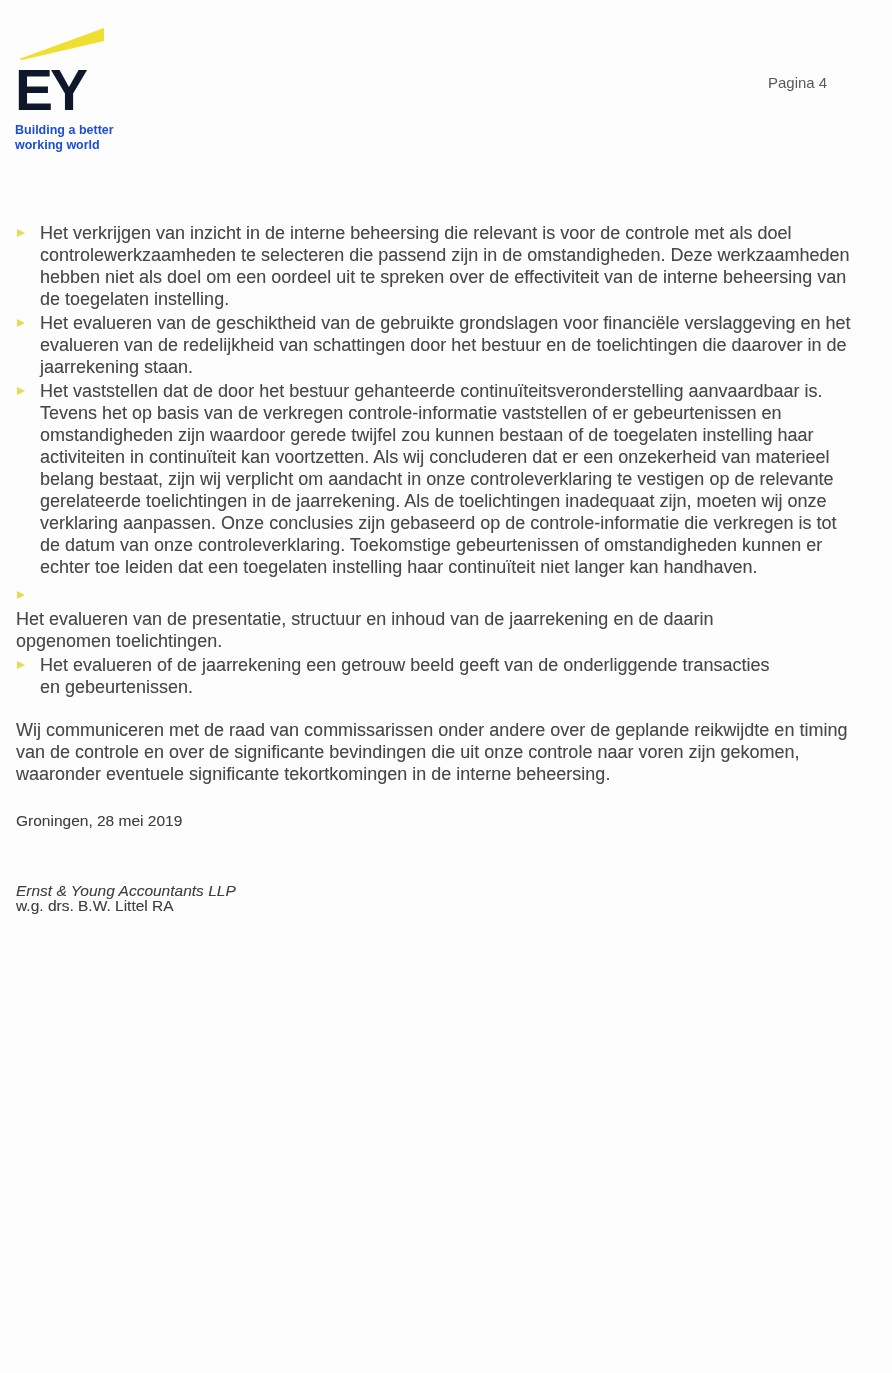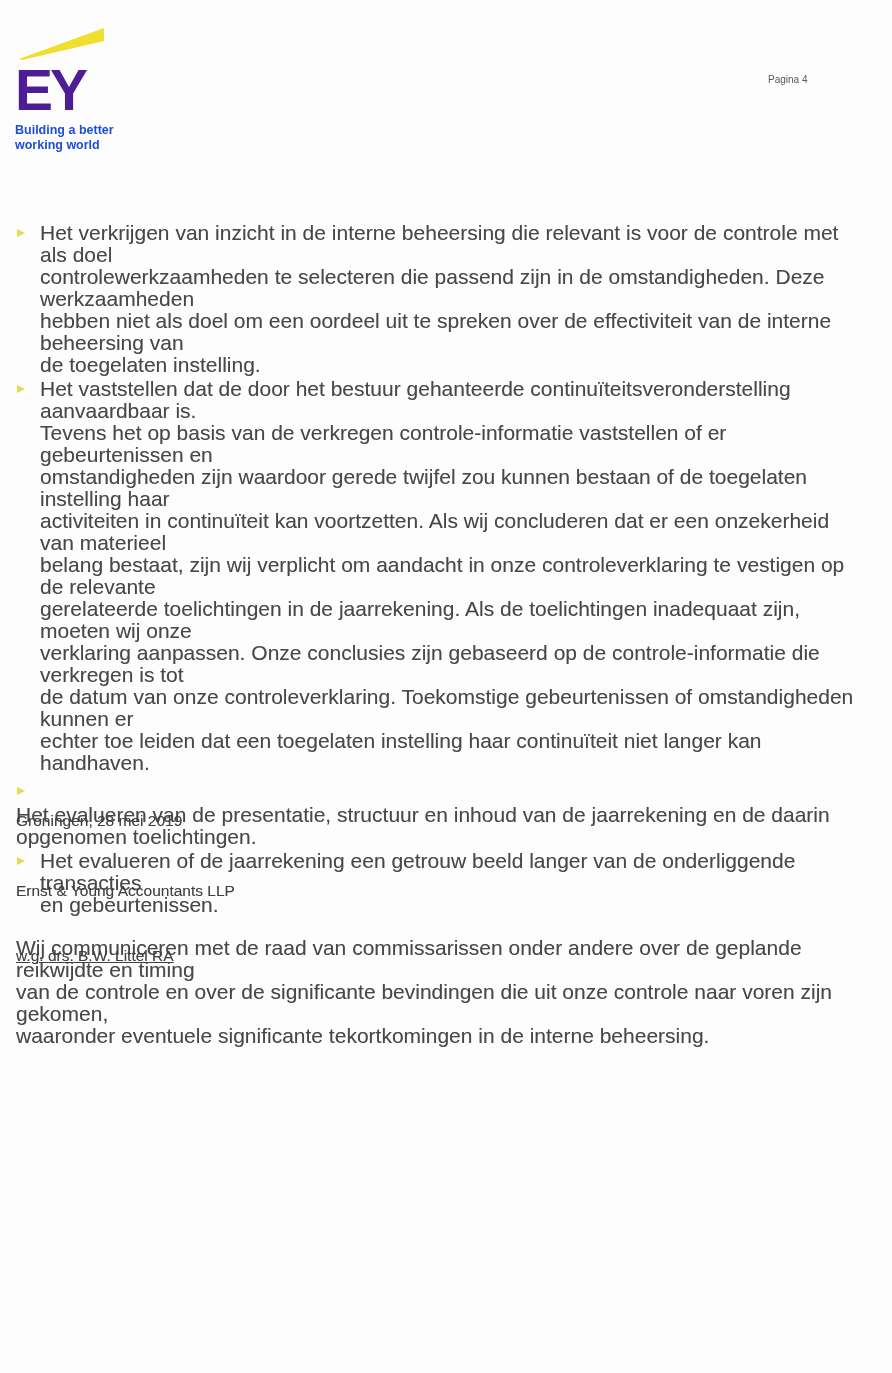--- a/index.html
+++ b/index.html
@@ -11,55 +11,55 @@
     background:#fdfdfd;
     font-family:"Liberation Sans",sans-serif;
     color:#484848;
     overflow:hidden;
   }
   
   .logo{position:absolute;left:15px;top:28px;width:220px;}
   .beam{display:block;margin-left:4px;}
   .wordmark{
     font-size:57px;font-weight:700;line-height:0.92;
-    letter-spacing:-3px;color:#4c1d95;margin-top:4px;
+    letter-spacing:-3px;color:#0f172a;margin-top:4px;
   }
   .tagline{
     font-size:12.5px;font-weight:700;line-height:15px;
     color:#1d4ed8;margin-top:7px;white-space:pre-line;
   }
   .page-number{
     position:absolute;left:768px;top:74px;
-    font-size:10px;color:#585858;
+    font-size:15px;color:#585858;
   }
   
   .content{
     position:absolute;left:16px;top:222px;width:845px;
-    font-size:21px;line-height:22px;
+    font-size:18px;line-height:22px;
     text-shadow:0 0 0.6px rgba(80,80,80,.35);
   }
   ul.bullets{list-style:none;margin:0;padding:0;}
   ul.bullets li{display:flex;margin:0 0 2px 0;}
   ul.bullets li.gap-before{margin-top:6px;flex-direction:column;}
   .marker{flex:0 0 24px;position:relative;}
   .marker::before{
     content:"";position:absolute;left:1px;top:7px;
     width:0;height:0;
     border-left:8px solid #e0dc55;
     border-top:4.5px solid transparent;
     border-bottom:4.5px solid transparent;
   }
   .btext,.closing,.tagline{white-space:pre-line;}
   .closing{margin:21px 0 0 0;}
   
   .sig{position:absolute;left:16px;font-size:15.5px;color:#404040;
        text-shadow:0 0 0.6px rgba(80,80,80,.35);}
   .sig-date{top:812px;}
-  .sig-firm{top:882px;}
-  .sig-name{top:947px;text-decoration:underline;}
+  .sig-firm{top:882px;font-style:italic;}
+  .sig-name{top:897px;}
 </style>
 </head>
 <body>
 
 <div class="page">
 
   <div class="logo">
     <svg class="beam" width="85" height="32" viewBox="0 0 85 32" aria-hidden="true">
       <polygon points="0,31 85,0 85,13 3,32" fill="#f0df2f"></polygon>
     </svg>
@@ -74,38 +74,44 @@
     <ul class="bullets">
       <li>
         <span class="marker"></span>
         <span class="btext">Het verkrijgen van inzicht in de interne beheersing die relevant is voor de controle met als doel
 controlewerkzaamheden te selecteren die passend zijn in de omstandigheden. Deze werkzaamheden
 hebben niet als doel om een oordeel uit te spreken over de effectiviteit van de interne beheersing van
 de toegelaten instelling.</span>
       </li>
       <li>
         <span class="marker"></span>
+        <span class="btext">Het evalueren van de geschiktheid van de gebruikte grondslagen voor financiële verslaggeving en het
+evalueren van de redelijkheid van schattingen door het bestuur en de toelichtingen die daarover in de
+jaarrekening staan.</span>
+      </li>
+      <li>
+        <span class="marker"></span>
         <span class="btext">Het vaststellen dat de door het bestuur gehanteerde continuïteitsveronderstelling aanvaardbaar is.
 Tevens het op basis van de verkregen controle-informatie vaststellen of er gebeurtenissen en
 omstandigheden zijn waardoor gerede twijfel zou kunnen bestaan of de toegelaten instelling haar
 activiteiten in continuïteit kan voortzetten. Als wij concluderen dat er een onzekerheid van materieel
 belang bestaat, zijn wij verplicht om aandacht in onze controleverklaring te vestigen op de relevante
 gerelateerde toelichtingen in de jaarrekening. Als de toelichtingen inadequaat zijn, moeten wij onze
 verklaring aanpassen. Onze conclusies zijn gebaseerd op de controle-informatie die verkregen is tot
 de datum van onze controleverklaring. Toekomstige gebeurtenissen of omstandigheden kunnen er
 echter toe leiden dat een toegelaten instelling haar continuïteit niet langer kan handhaven.</span>
       </li>
       <li class="gap-before">
         <span class="marker"></span>
         <span class="btext">Het evalueren van de presentatie, structuur en inhoud van de jaarrekening en de daarin
 opgenomen toelichtingen.</span>
       </li>
       <li>
         <span class="marker"></span>
-        <span class="btext">Het evalueren of de jaarrekening een getrouw beeld langer van de onderliggende transacties
+        <span class="btext">Het evalueren of de jaarrekening een getrouw beeld geeft van de onderliggende transacties
 en gebeurtenissen.</span>
       </li>
     </ul>
 
     <p class="closing">Wij communiceren met de raad van commissarissen onder andere over de geplande reikwijdte en timing
 van de controle en over de significante bevindingen die uit onze controle naar voren zijn gekomen,
 waaronder eventuele significante tekortkomingen in de interne beheersing.</p>
   </main>
 
   <div class="sig sig-date">Groningen, 28 mei 2019</div>

